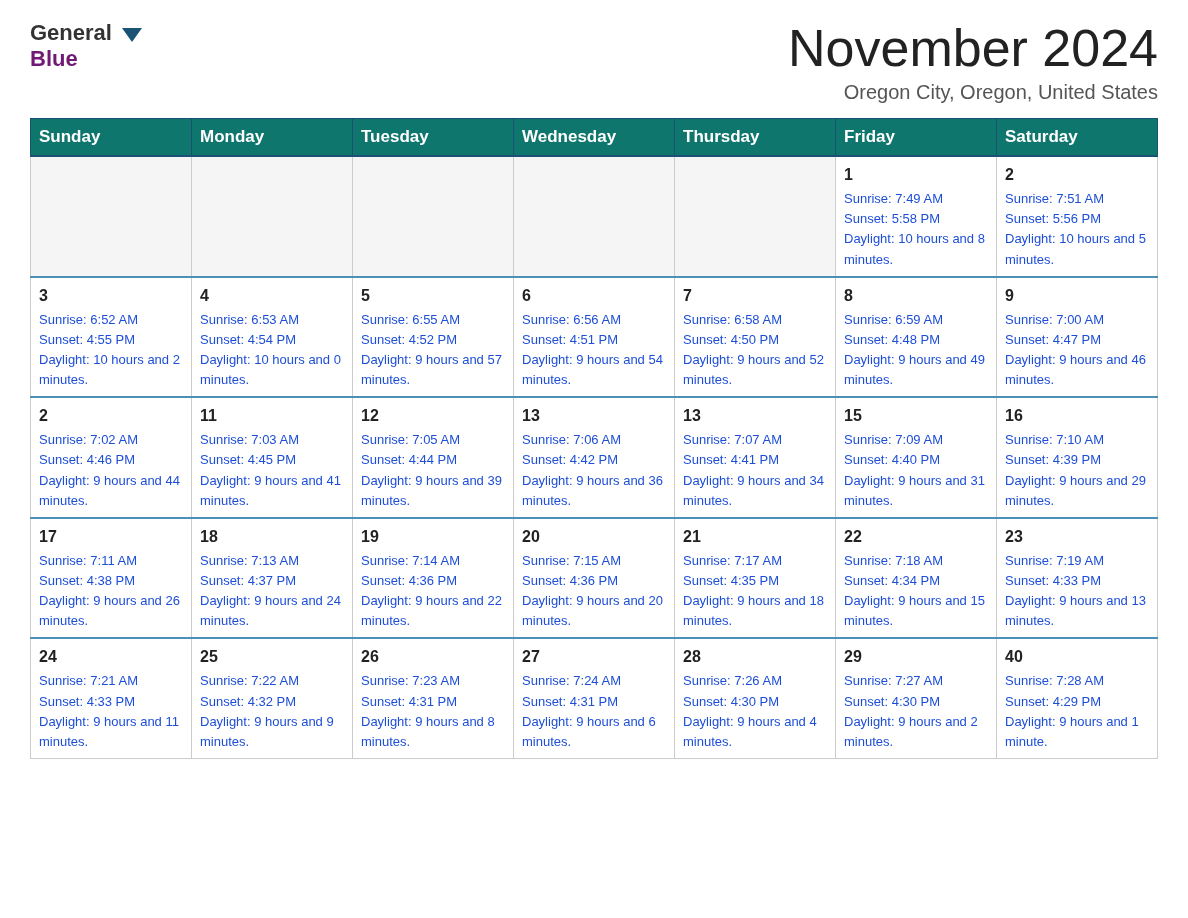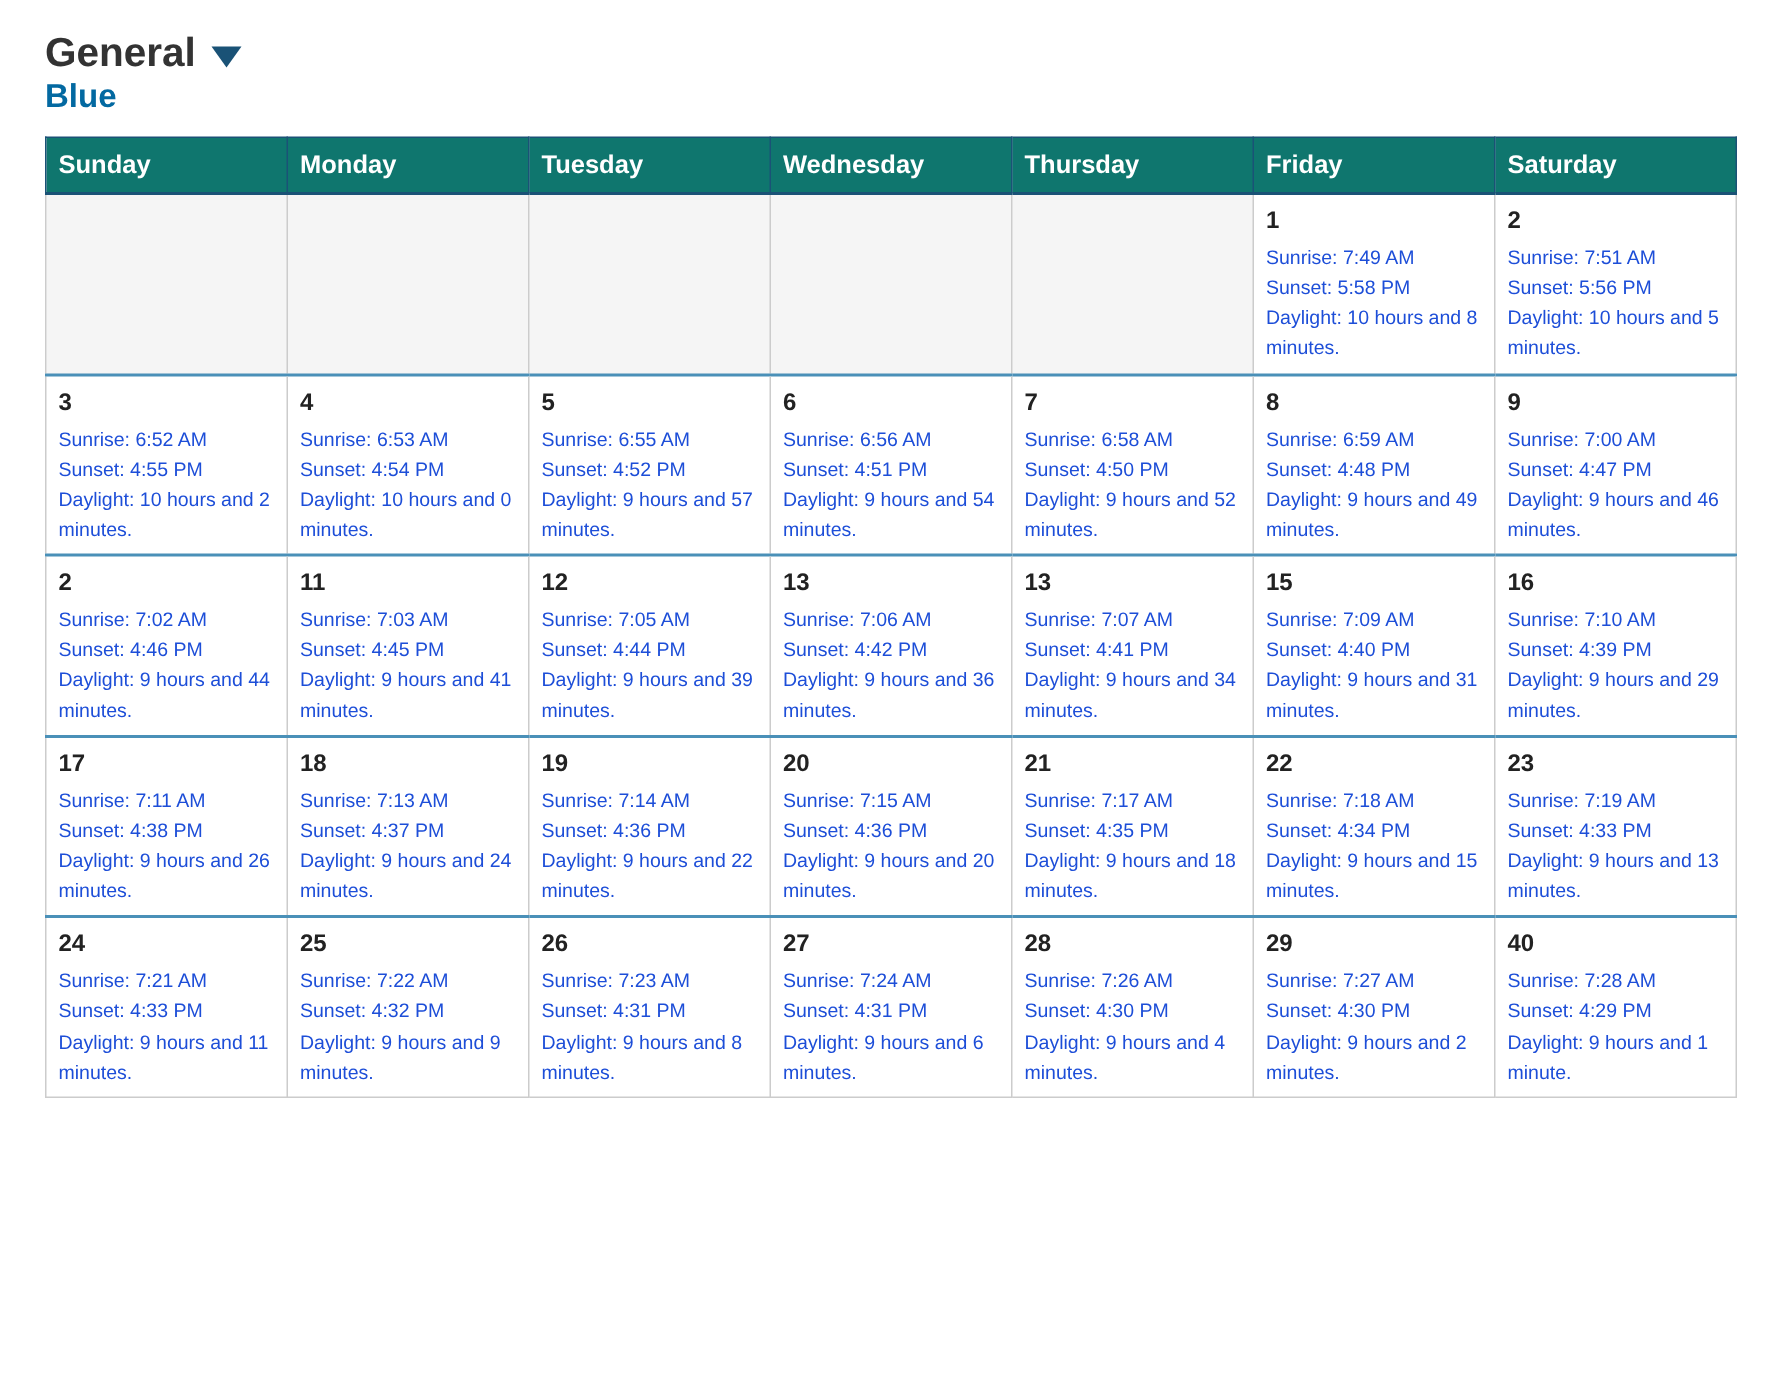--- a/index.html
+++ b/index.html
@@ -15,39 +15,39 @@
       align-items: flex-start;
       justify-content: space-between;
       margin-bottom: 10px;
     }
     .logo {
       display: flex;
       flex-direction: column;
       align-items: flex-start;
     }
     .logo-text {
-      font-size: 27px;
+      font-size: 22px;
       font-weight: bold;
       color: #333;
       display: flex;
       align-items: center;
       gap: 8px;
     }
     .logo-general { color: #333; }
     .logo-arrow {
       width: 0;
       height: 0;
       border-left: 10px solid transparent;
       border-right: 10px solid transparent;
       border-top: 14px solid #1a5276;
       display: inline-block;
       margin-left: 2px;
       margin-top: 4px;
     }
-    .logo-blue { color: #0369a1; font-size: 22px; font-weight: bold; }
+    .logo-blue { color: #701a75; font-size: 22px; font-weight: bold; }
     .title-block { text-align: right; }
     .month-title {
       font-size: 52px;
       font-weight: normal;
       color: #222;
       line-height: 1.1;
     }
     .location {
       font-size: 20px;
       color: #555;
@@ -102,20 +102,24 @@
 <div class="header">
   <div class="logo">
     <div class="logo-text">
       <span class="logo-general">General</span>
       <span class="logo-arrow"></span>
     </div>
     <div>
       <span class="logo-blue">Blue</span>
     </div>
   </div>
+  <div class="title-block">
+    <div class="month-title">November 2024</div>
+    <div class="location">Oregon City, Oregon, United States</div>
+  </div>
 </div>
 
 <table class="calendar">
   <thead>
     <tr>
     <th>Sunday</th>
         <th>Monday</th>
         <th>Tuesday</th>
         <th>Wednesday</th>
         <th>Thursday</th>

